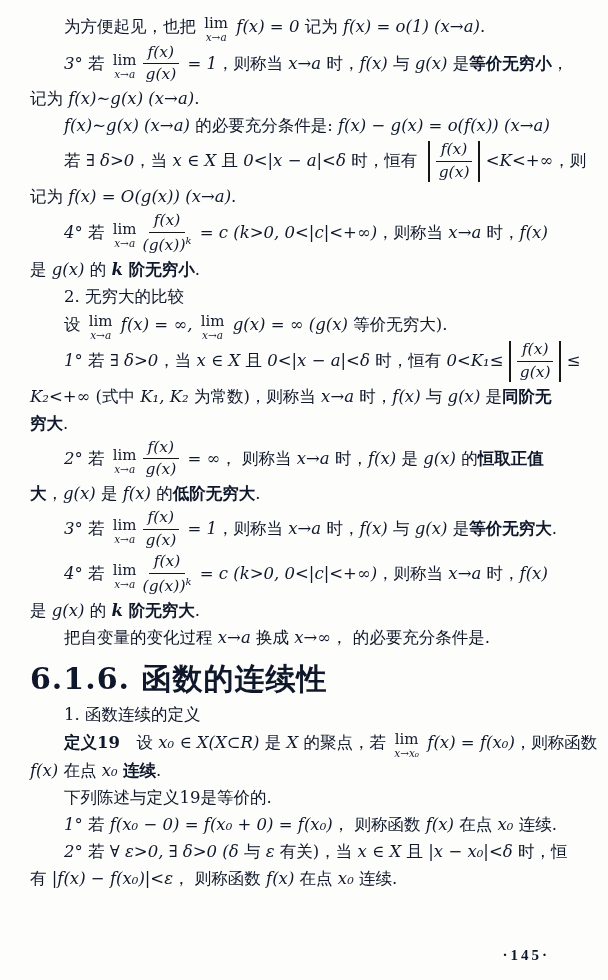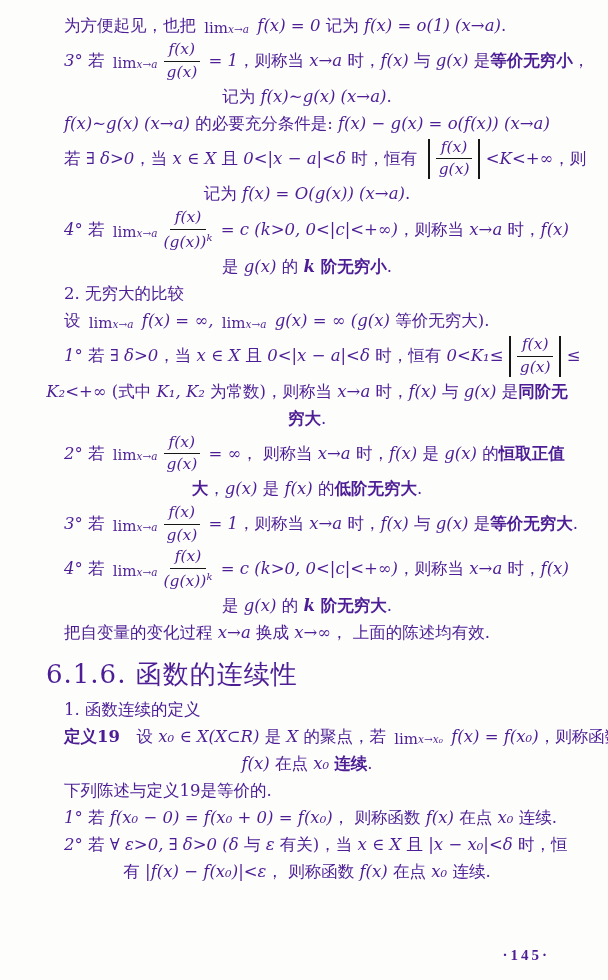--- a/index.html
+++ b/index.html
@@ -1,28 +1,28 @@
 <!DOCTYPE html>
 <html><head>
 <meta charset="utf-8">
 <style>
   html,body{margin:0;padding:0;background:#e8e8e8;}
   .page{
     width:608px;height:980px;background:#fdfdfb;position:relative;overflow:hidden;
-    box-sizing:border-box;padding:14px 24px 0 30px;color:#4c1d95;
+    box-sizing:border-box;padding:14px 24px 0 30px;color:#0f172a;
     font-family:"DejaVu Serif","Liberation Serif",serif;
   }
   .line{font-size:16.5px;line-height:24px;white-space:nowrap;margin-bottom:3px;}
   .indent{padding-left:34px;}
-  .flush{padding-left:0;text-align:center;}
-  .heading{font-size:26px;line-height:30px;margin:14px 0 9px 16px;letter-spacing:1px;font-weight:400;}
+  .flush{padding-left:0;}
+  .heading{font-size:30px;line-height:30px;margin:14px 0 9px 0;letter-spacing:1px;font-weight:700;}
   .cjk{font-style:normal;}
   .math{font-style:italic;font-family:"DejaVu Serif","Liberation Serif",serif;}
   .bold{font-weight:bold;}
-  .lim{display:inline-flex;align-items:center;vertical-align:middle;
+  .lim{display:inline-flex;flex-direction:column;align-items:center;vertical-align:middle;
        line-height:1;margin:0 3px;position:relative;top:2px;}
   .lim-word{font-style:normal;font-size:15px;}
   .lim-sub{font-size:10.5px;font-style:italic;margin-top:1px;}
   .frac{display:inline-flex;flex-direction:column;align-items:center;vertical-align:middle;
         line-height:1.15;margin:0 3px;font-style:italic;font-size:15.5px;}
   .num{padding:0 5px 2px 5px;border-bottom:1.4px solid #161616;}
   .den{padding-top:2px;}
   .dsup{font-size:10px;font-style:italic;}
   .afrac{display:inline-flex;align-items:stretch;vertical-align:middle;margin:0 3px;}
   .bar{width:1.4px;background:#161616;margin:0 3px;align-self:stretch;}
@@ -97,21 +97,21 @@
           <span class="den"><span>g(x)</span></span>
         </span><span class="math"> = 1</span><span class="cjk">，则称当 </span><span class="math">x→a</span><span class="cjk"> 时，</span><span class="math">f(x)</span><span class="cjk"> 与 </span><span class="math">g(x)</span><span class="cjk"> 是</span><span class="cjk bold">等价无穷大</span><span class="cjk">.</span></div>
       <div class="line indent"><span class="math">4° </span><span class="cjk">若 </span><span class="lim">
           <span class="lim-word">lim</span>
           <span class="lim-sub">x→a</span>
         </span><span class="frac">
           <span class="num">f(x)</span>
           <span class="den"><span>(g(x))</span><sup class="dsup">k</sup></span>
         </span><span class="math"> = c (k&gt;0, 0&lt;|c|&lt;+∞)</span><span class="cjk">，则称当 </span><span class="math">x→a</span><span class="cjk"> 时，</span><span class="math">f(x)</span></div>
       <div class="line flush"><span class="cjk">是 </span><span class="math">g(x)</span><span class="cjk"> 的 </span><span class="math bold">k</span><span class="cjk bold"> 阶无穷大</span><span class="cjk">.</span></div>
-      <div class="line indent"><span class="cjk">把自变量的变化过程 </span><span class="math">x→a</span><span class="cjk"> 换成 </span><span class="math">x→∞</span><span class="cjk">， 上面的陈述均有效.</span></div>
+      <div class="line indent"><span class="cjk">把自变量的变化过程 </span><span class="math">x→a</span><span class="cjk"> 换成 </span><span class="math">x→∞</span><span class="cjk">， 的必要充分条件是.</span></div>
       <div class="line heading"><span class="cjk">6.1.6. 函数的连续性</span></div>
       <div class="line indent"><span class="cjk">1. 函数连续的定义</span></div>
       <div class="line indent"><span class="cjk bold">定义19</span><span class="cjk">　设 </span><span class="math">x₀ ∈ X(X⊂R)</span><span class="cjk"> 是 </span><span class="math">X</span><span class="cjk"> 的聚点，若 </span><span class="lim">
           <span class="lim-word">lim</span>
           <span class="lim-sub">x→x₀</span>
         </span><span class="math"> f(x) = f(x₀)</span><span class="cjk">，则称函数</span></div>
       <div class="line flush"><span class="math">f(x)</span><span class="cjk"> 在点 </span><span class="math">x₀</span><span class="cjk"> </span><span class="cjk bold">连续</span><span class="cjk">.</span></div>
       <div class="line indent"><span class="cjk">下列陈述与定义19是等价的.</span></div>
       <div class="line indent"><span class="math">1° </span><span class="cjk">若 </span><span class="math">f(x₀ − 0) = f(x₀ + 0) = f(x₀)</span><span class="cjk">， 则称函数 </span><span class="math">f(x)</span><span class="cjk"> 在点 </span><span class="math">x₀</span><span class="cjk"> 连续.</span></div>
       <div class="line indent"><span class="math">2° </span><span class="cjk">若 </span><span class="math">∀ ε&gt;0, ∃ δ&gt;0 (δ</span><span class="cjk"> 与 </span><span class="math">ε</span><span class="cjk"> 有关)，当 </span><span class="math">x ∈ X</span><span class="cjk"> 且 </span><span class="math">|x − x₀|&lt;δ</span><span class="cjk"> 时，恒</span></div>

